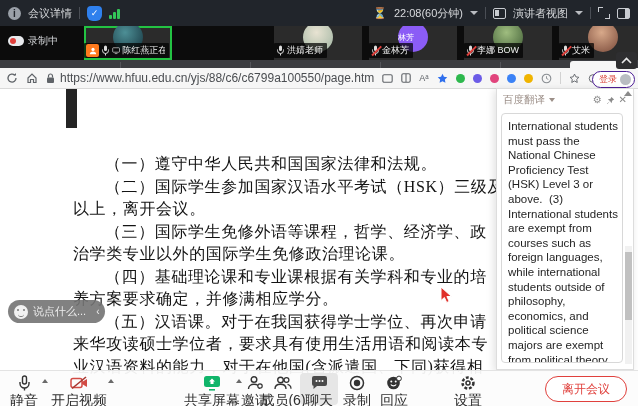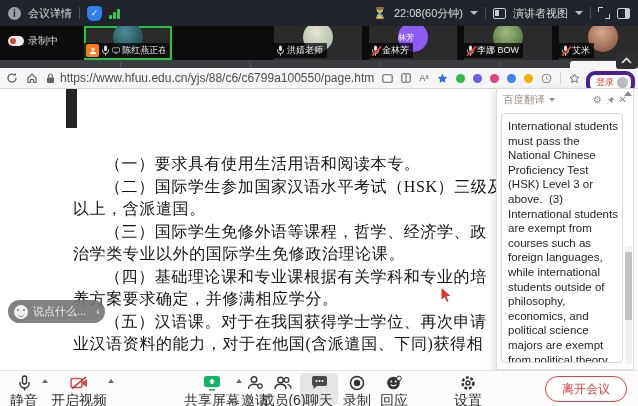--- a/index.html
+++ b/index.html
@@ -65,21 +65,21 @@
   .tabstrip .sep { position:absolute; top:2px; width:1px; height:6px; background:#55565b; }
   .tabstrip .active { position:absolute; left:570px; top:1px; width:48px; height:7px; background:#f6f6f6; border-radius:3px 3px 0 0; }
   .btoolbar { position:absolute; top:68px; left:0; width:638px; height:21px; background:#f6f6f6;
               border-bottom:1px solid #d9d9d9; display:flex; align-items:center; padding:0 6px; gap:8px; z-index:10; }
   .btoolbar .nav { color:#5f6368; font-size:12px; line-height:1; }
   .urlbox { display:flex; align-items:center; gap:5px; flex:0 0 auto; }
   .urltxt { font-size:12px; color:#4a4d51; white-space:nowrap; }
   .exts { display:flex; align-items:center; gap:8px; }
   .dot { width:9px; height:9px; border-radius:50%; }
   .login-pill { position:absolute; right:3px; top:2.5px; display:flex; align-items:center; gap:3px;
-                border:4px solid #4c1d95; border-radius:9px; padding:1px 3px 1px 6px; background:#fff; }
+                border:1px solid #4c1d95; border-radius:9px; padding:1px 3px 1px 6px; background:#fff; }
   .login-pill span { color:#d93f35; font-size:9px; }
   .login-av { width:11px; height:11px; border-radius:50%; background:#b9bdc2; }
 
   
   .page { position:absolute; top:89px; left:0; width:638px; height:281px; background:#fff; }
   .darkbar { position:absolute; left:66px; top:0; width:11px; height:39px; background:#242424; }
   .doc { position:absolute; left:73px; top:64px; width:430px;
          font-family:"Liberation Serif","DejaVu Serif",serif; font-size:16px; color:#141414; letter-spacing:0.6px; }
   .doc .dl { height:22.5px; line-height:22.5px; white-space:nowrap; }
   .doc .indent { padding-left:32px; }
@@ -309,28 +309,29 @@
     </div>
     <div class="login-pill">
       <span>登录</span>
       <div class="login-av"></div>
     </div>
   </div>
 
   <div class="page">
     <div class="darkbar"></div>
     <div class="doc">
-      <div class="dl indent">（一）要求具有使用生活用语和阅读本专。</div>
+      <div class="dl indent">（一）遵守中华人民共和国国家法律和法规。</div>
       <div class="dl indent">（二）国际学生参加国家汉语水平考试（HSK）三级及</div>
-      <div class="dl">以上，含派遣国。</div>
+      <div class="dl">以上，离开会议。</div>
       <div class="dl indent">（三）国际学生免修外语等课程，哲学、经济学、政</div>
       <div class="dl">治学类专业以外的国际学生免修政治理论课。</div>
       <div class="dl indent">（四）基础理论课和专业课根据有关学科和专业的培</div>
       <div class="dl">养方案要求确定，并修满相应学分。</div>
       <div class="dl indent">（五）汉语课。对于在我国获得学士学位、再次申请</div>
+      <div class="dl">来华攻读硕士学位者，要求具有使用生活用语和阅读本专</div>
       <div class="dl">业汉语资料的能力，对于在他国(含派遣国、下同)获得相</div>
     </div>
     <svg class="cursor-red" width="14" height="18" viewBox="0 0 14 18">
       <path d="M1 1v13.5l3.4-3 2.3 5 2.5-1.1-2.3-4.9h4.6z" fill="#e0302a" stroke="#fff" stroke-width="1"></path>
     </svg>
     <div class="chatpill">
       <div class="smiley"></div>
       <span class="ph">说点什么...</span>
       <div class="dv"></div>
       <span class="lt">‹</span>

